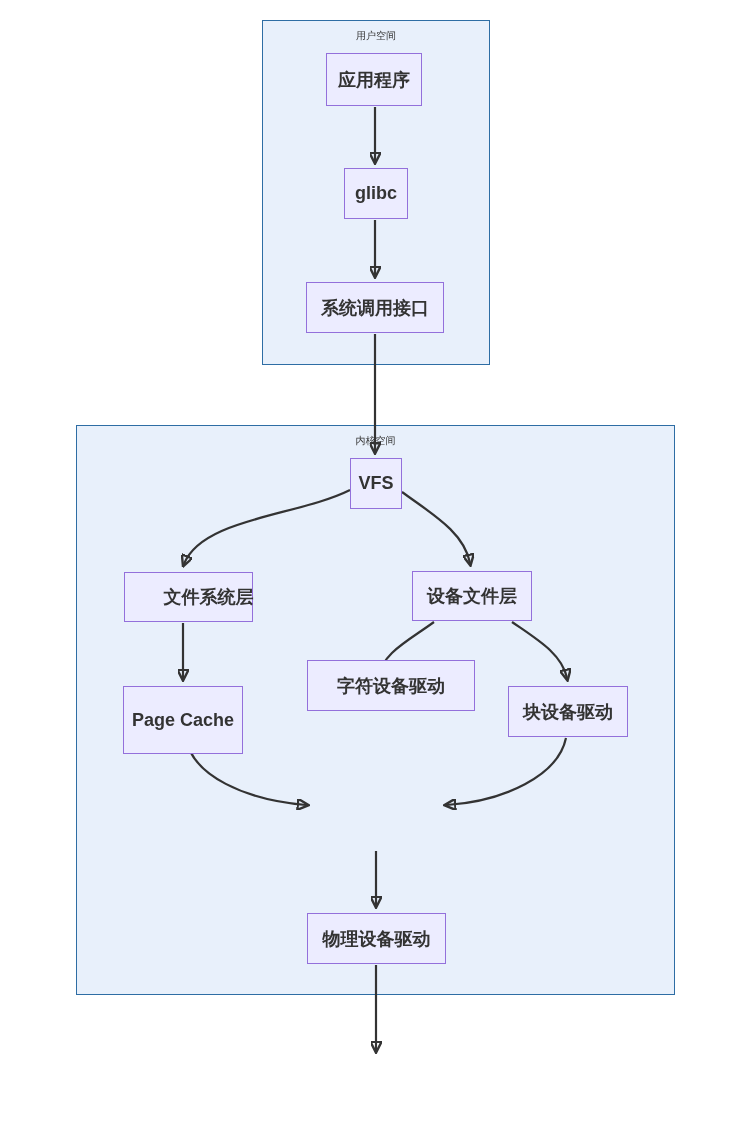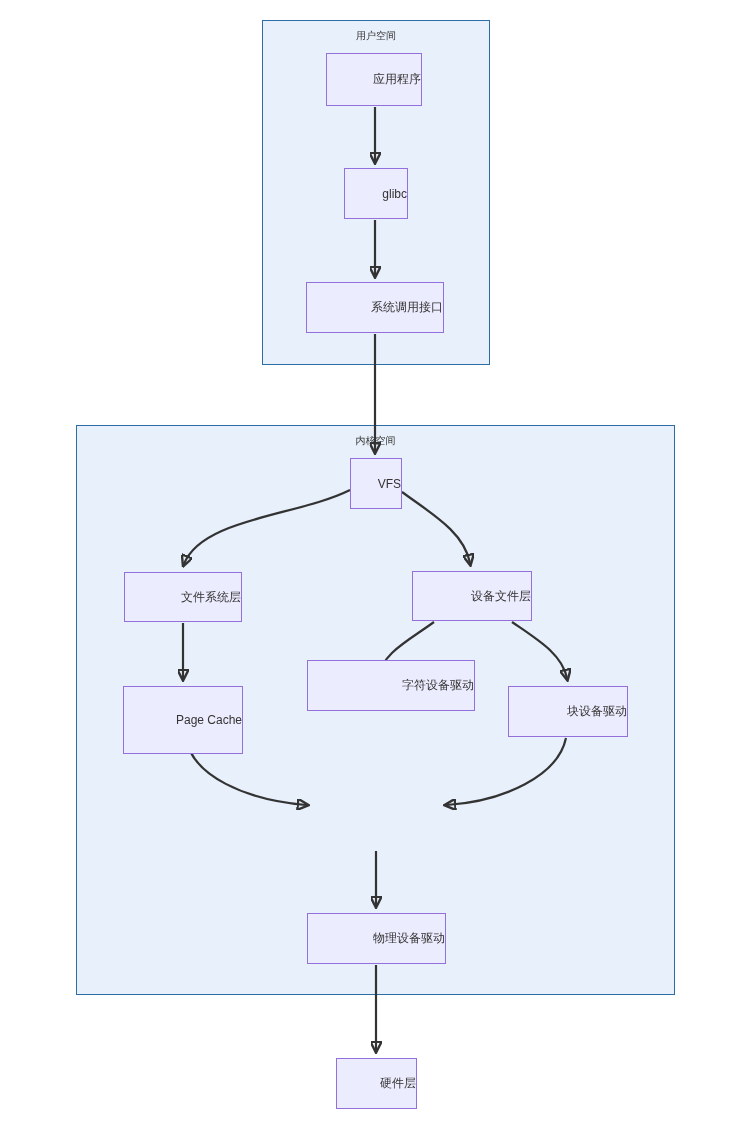--- a/index.html
+++ b/index.html
@@ -38,32 +38,33 @@
   .edges path {
     fill: none;
     stroke: #333333;
     stroke-width: 2.2px;
   }
   .node {
     position: absolute;
     background: #ececff;
     border: 1px solid #9370db;
     color: #333333;
-    font-size: 12px;
+    font-size: 18px;
     display: flex;
     align-items: center;
-    justify-content: flex-end;
+    justify-content: center;
     text-align: center;
     white-space: nowrap;
+    font-weight: bold;
   }
   .n-app          { left: 326px; top: 53px;   width: 96px;  height: 53px; }
   .n-glibc        { left: 344px; top: 168px;  width: 64px;  height: 51px; }
   .n-syscall      { left: 306px; top: 282px;  width: 138px; height: 51px; }
   .n-vfs          { left: 350px; top: 458px;  width: 52px;  height: 51px; }
-  .n-fs-layer     { left: 124px; top: 572px;  width: 118px; height: 50px; padding-left: 40px; }
+  .n-fs-layer     { left: 124px; top: 572px;  width: 129px; height: 50px; padding-left: 40px; }
   .n-dev-file     { left: 412px; top: 571px;  width: 120px; height: 50px; }
   .n-page-cache   { left: 123px; top: 686px;  width: 120px; height: 68px; }
   .n-char-driver  { left: 307px; top: 660px;  width: 168px; height: 51px; }
   .n-block-driver { left: 508px; top: 686px;  width: 120px; height: 51px; }
   .n-block-layer  { left: 315px; top: 799px;  width: 122px; height: 51px; }
   .n-phys-driver  { left: 307px; top: 913px;  width: 139px; height: 51px; }
   .n-hardware     { left: 336px; top: 1058px; width: 81px;  height: 51px; }
 </style>
 </head>
 <body>
@@ -120,17 +121,14 @@
   </div>
   <div class="node n-char-driver">
     <span>字符设备驱动</span>
   </div>
   <div class="node n-block-driver">
     <span>块设备驱动</span>
   </div>
   <div class="node n-phys-driver">
     <span>物理设备驱动</span>
   </div>
-  <div class="node n-hardware">
-    <span>硬件层</span>
-  </div>
 
 </div>
 
 </body></html>

